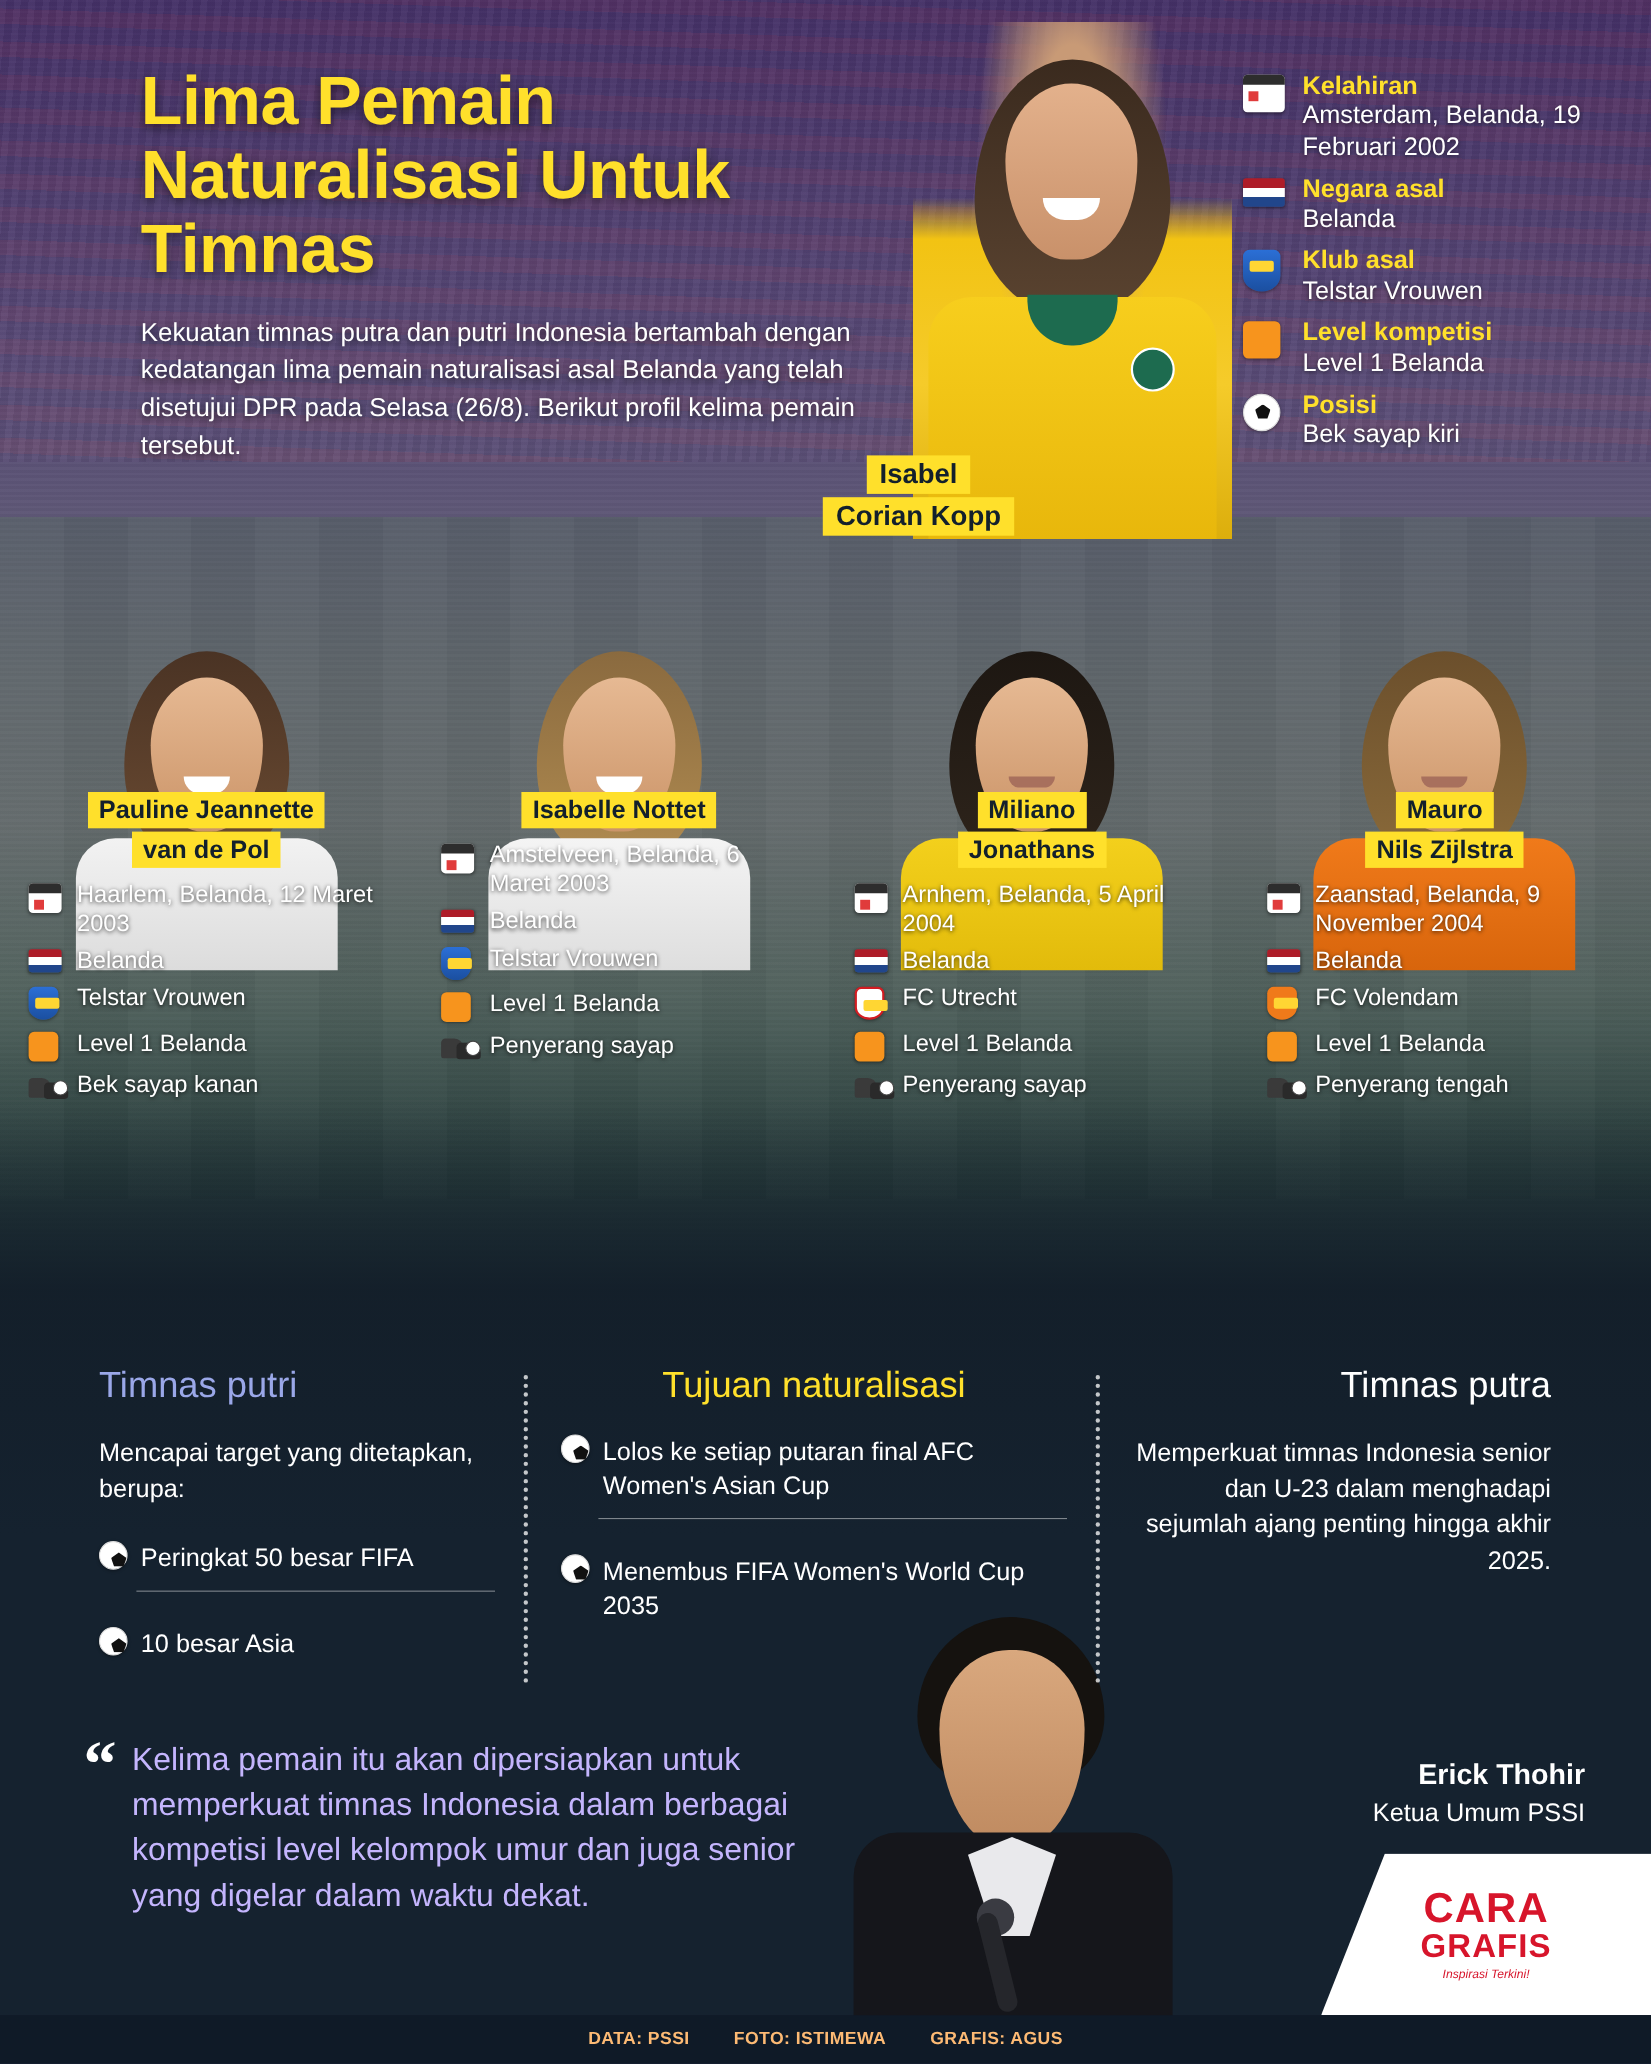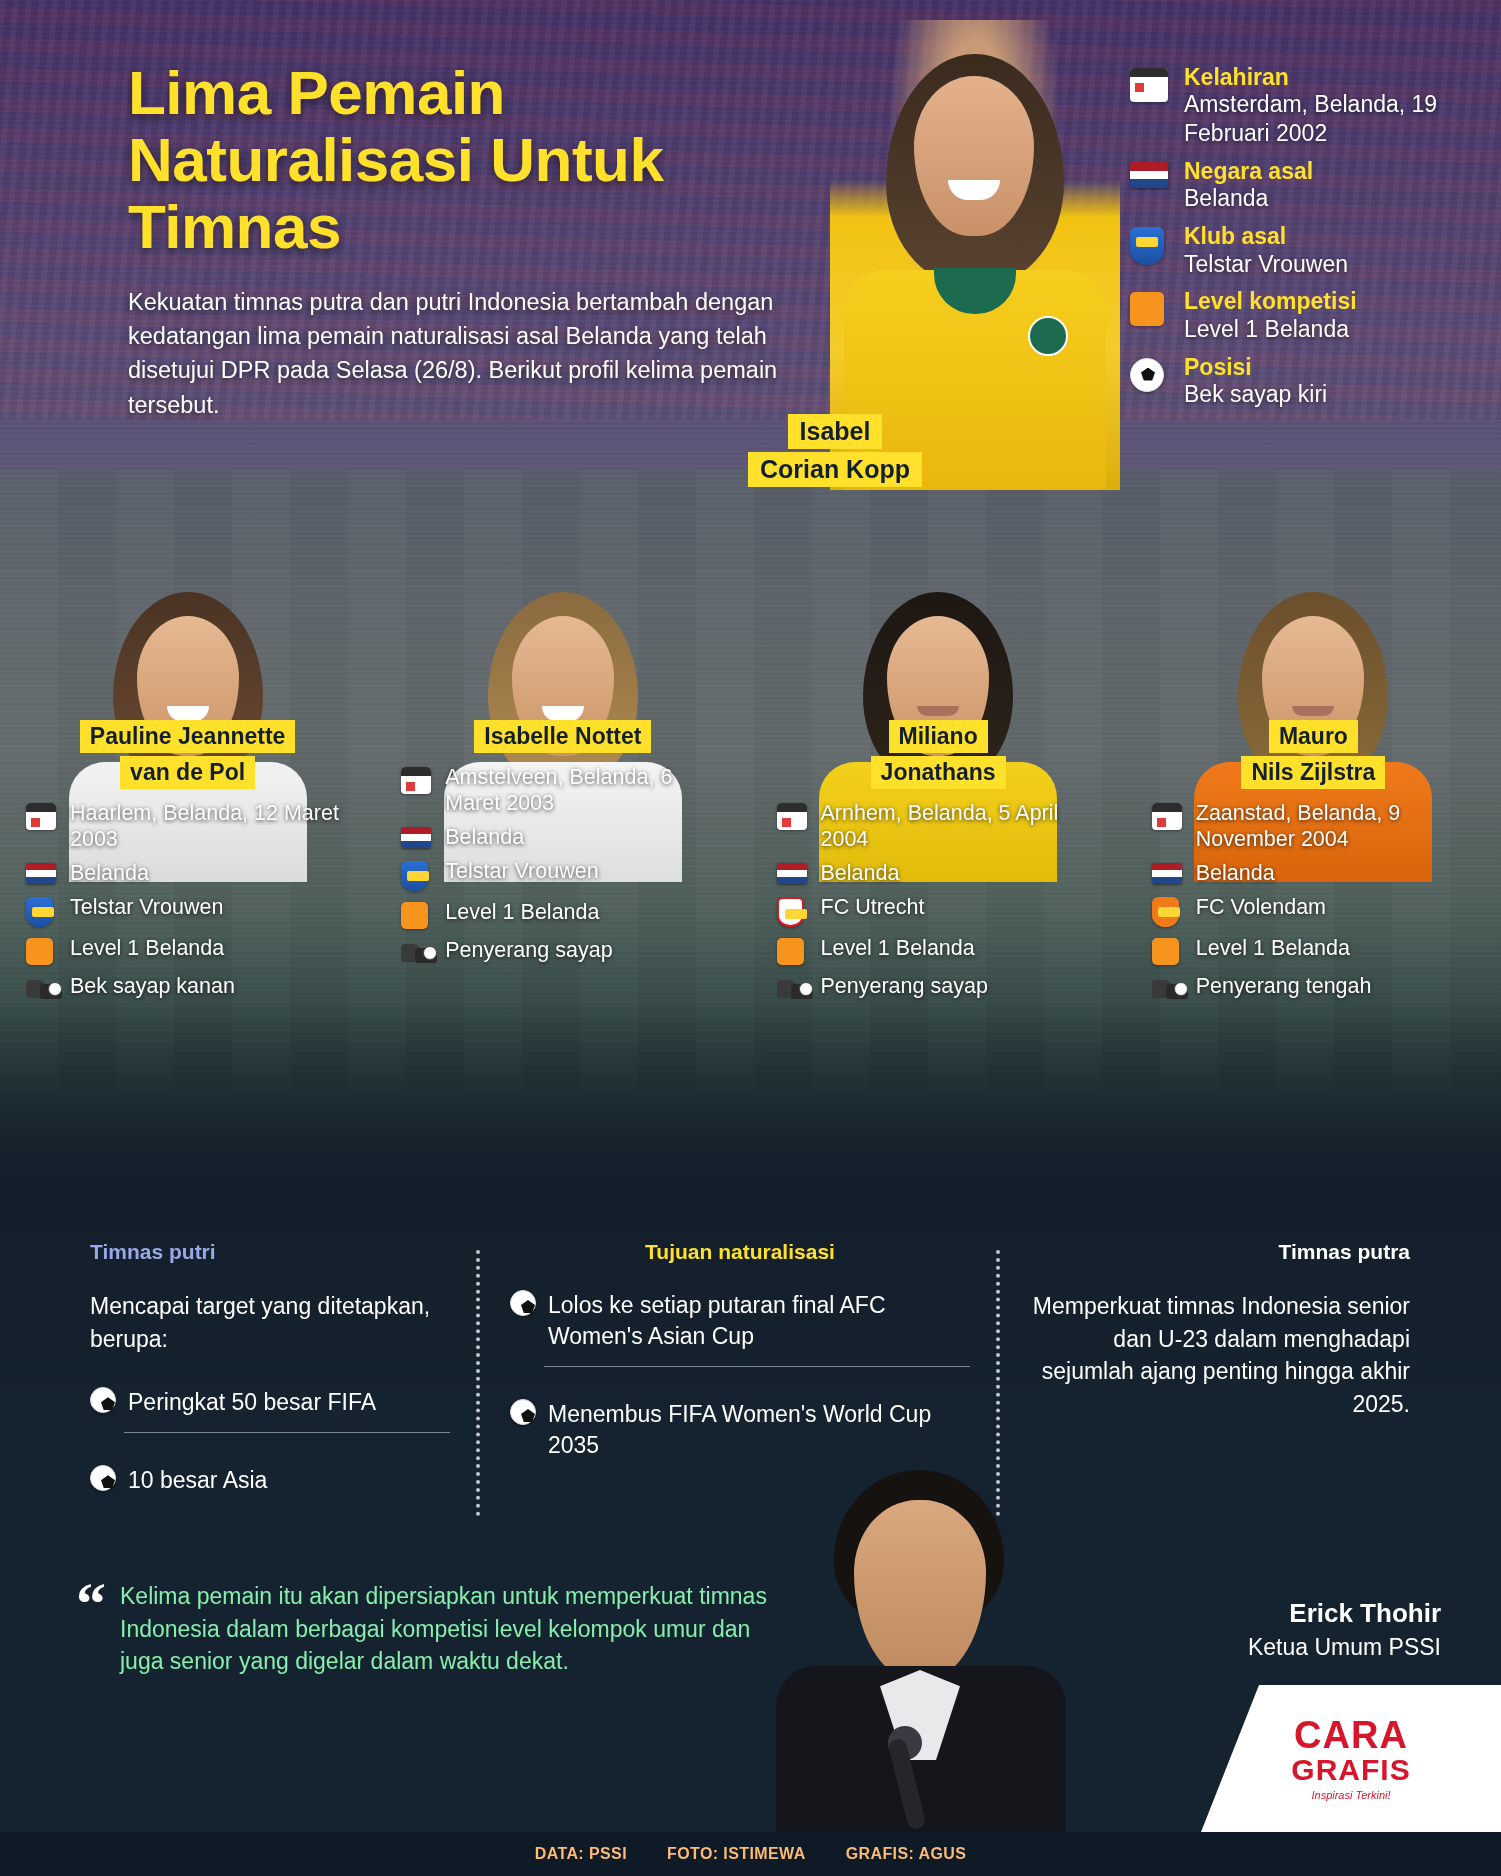--- a/index.html
+++ b/index.html
@@ -142,33 +142,33 @@
   
   .cols { position: absolute; left: 60px; top: 1240px; width: 1380px; z-index: 6; display: flex; }
   .col { position: relative; padding: 0 30px; }
   .col-a { width: 420px; }
   .col-b { width: 520px; }
   .col-c { width: 440px; text-align: right; }
   .divider {
     position: absolute; top: 10px; bottom: -20px; width: 0;
     border-left: 4px dotted rgba(255,255,255,0.75);
   }
-  .col-head { font-size: 21px; font-weight: bold; margin-bottom: 26px; }
+  .col-head { font-size: 33px; font-weight: normal; margin-bottom: 26px; }
   .head-putri { color: #9aa7e8; }
   .head-tujuan { color: #FFE02B; }
   .head-putra { color: #ffffff; }
   .col-text { color: #fff; font-size: 23px; line-height: 1.42; }
   .bullet { display: flex; gap: 12px; align-items: flex-start; margin-top: 32px; }
   .bullet .bt { color: #fff; font-size: 23px; line-height: 1.35; }
   .hairline { height: 1px; background: rgba(255,255,255,.45); margin: 14px 0 0 34px; }
 
   
   .quote { position: absolute; left: 76px; top: 1580px; width: 700px; z-index: 6; display: flex; gap: 14px; }
   .qmark { color: #fff; font-size: 60px; line-height: .8; font-weight: bold; font-family: "Liberation Serif", serif; }
-  .qtext { color: #86efac; font-size: 23px; line-height: 1.42; }
+  .qtext { color: #c4b5fd; font-size: 29px; line-height: 1.42; }
 
   
   .erick-photo { position: absolute; left: 770px; top: 1470px; width: 300px; height: 360px; z-index: 5; }
   .erick-photo .hair { position:absolute; left:64px; top:0; width:170px; height:150px; border-radius:50% 50% 30% 30% / 60% 60% 40% 40%; background:#15120f; }
   .erick-photo .face { position:absolute; left:84px; top:30px; width:132px; height:180px; border-radius:48% 48% 46% 46% / 40% 40% 60% 60%; background:linear-gradient(180deg,#d9a87e,#bf8a60); }
   .erick-photo .suit { position:absolute; left:6px; top:196px; width:290px; height:170px; background:#15161b; border-radius:40px 40px 0 0; }
   .erick-photo .shirt { position:absolute; left:110px; top:200px; width:80px; height:90px; background:#e9e9ec; clip-path: polygon(50% 0, 100% 18%, 70% 100%, 30% 100%, 0 18%); }
   .erick-photo .mic { position:absolute; left:128px; top:268px; width:18px; height:92px; background:#25262b; border-radius:9px; transform: rotate(-14deg); }
   .erick-photo .mic-h { position:absolute; left:118px; top:256px; width:34px; height:34px; border-radius:50%; background:#3a3b42; }
   .erick-name { position: absolute; right: 60px; top: 1598px; z-index: 6; text-align: right; }

